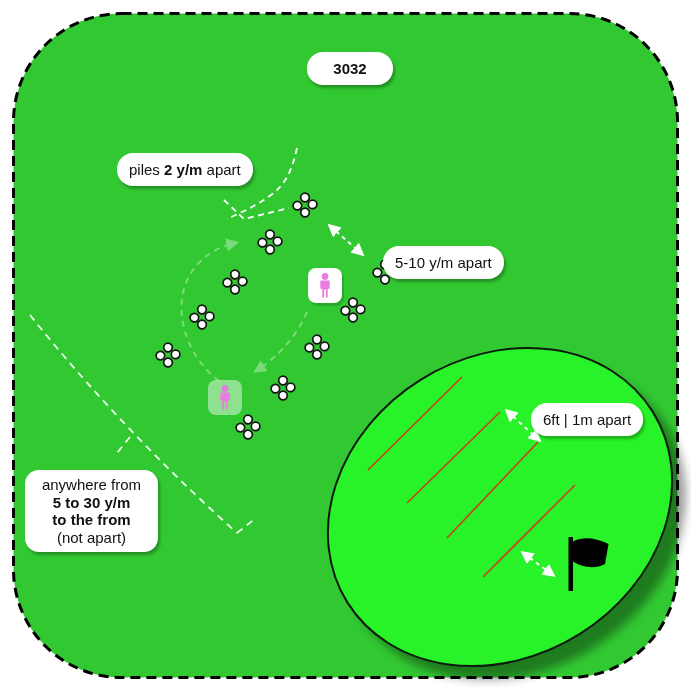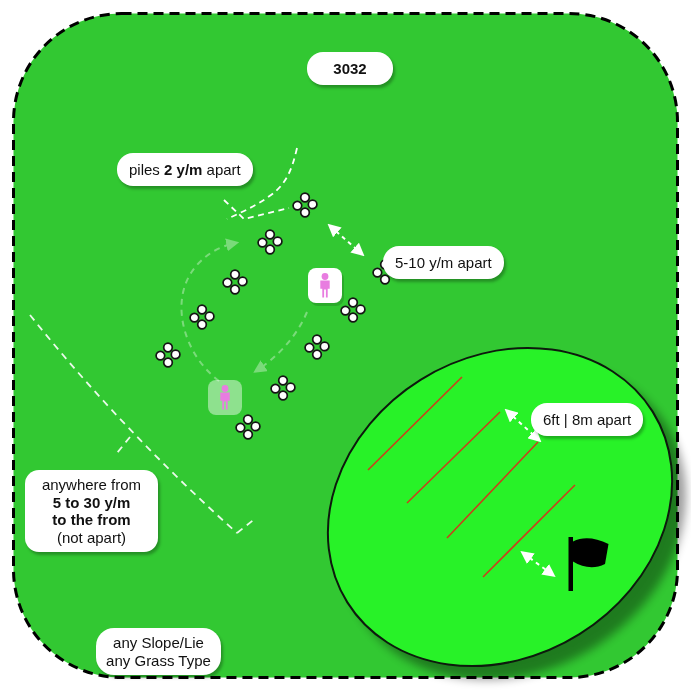--- a/index.html
+++ b/index.html
@@ -157,21 +157,17 @@
 
   <div class="pill" style="left:383px;top:201px;margin-top:45px;">5-10 y/m apart</div>
 
   <div class="pill box center" style="left:25px;top:470px;width:133px;">
     <div>anywhere from</div>
     <div class="bold">5 to 30 y/m</div>
     <div class="bold">to the from</div>
     <div>(not apart)</div>
   </div>
 
-  <div class="pill box center" style="left:96px;top:628px;width:125px;border-radius:18px;">
-    <div>any Slope/Lie</div>
-    <div>any Grass Type</div>
-  </div>
 
-  <div class="pill" style="left:531px;top:403px;">6ft | 8m apart</div>
+  <div class="pill" style="left:531px;top:403px;">6ft | 1m apart</div>
 
 
 </div>
 
 </body></html>

